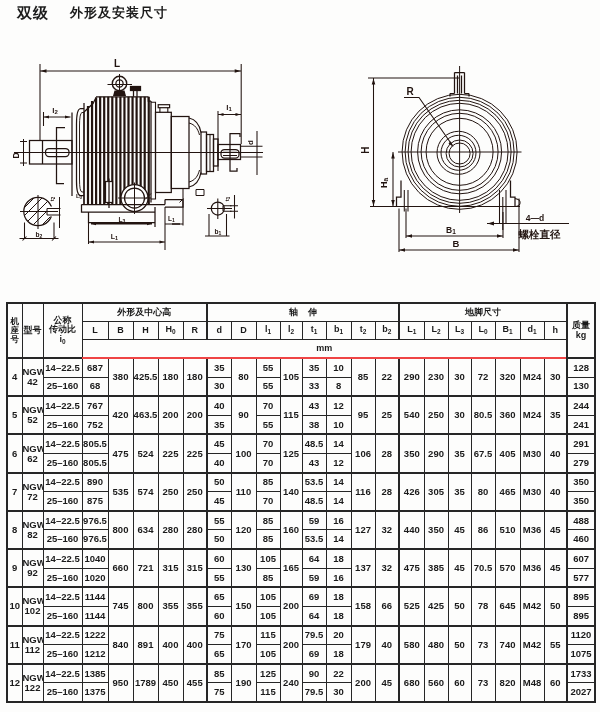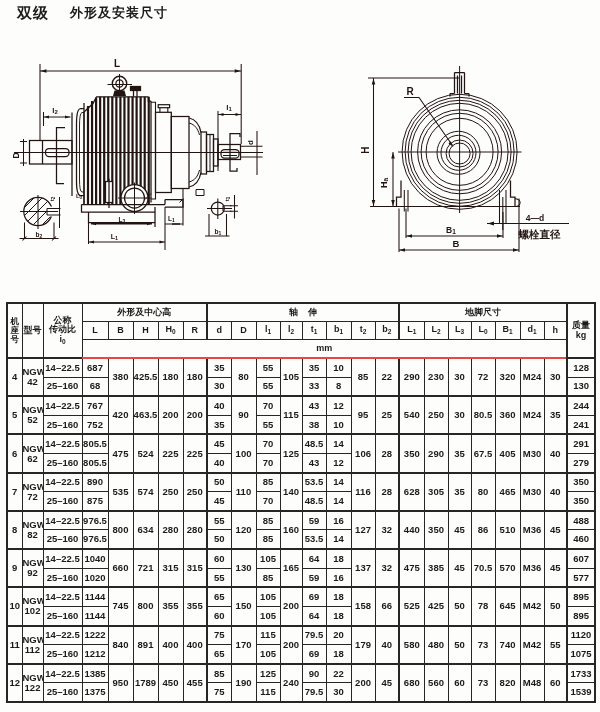--- a/index.html
+++ b/index.html
@@ -439,21 +439,21 @@
         <td rowspan="2">250</td>
         <td rowspan="2">250</td>
 <td class="gl">50</td>
 <td rowspan="2">110</td>
 <td>85</td>
 <td rowspan="2">140</td>
 <td>53.5</td>
         <td>14</td>
 <td rowspan="2">116</td>
         <td rowspan="2">28</td>
-<td rowspan="2" class="gl">628</td>
+<td rowspan="2" class="gl">426</td>
 <td rowspan="2">305</td>
 <td rowspan="2">35</td>
 <td rowspan="2">80</td>
 <td rowspan="2">465</td>
 <td rowspan="2">M30</td>
 <td rowspan="2">40</td>
 <td class="gl">350</td>
 </tr>
 <tr class="bd">
 <td>25–160</td>
@@ -630,15 +630,15 @@
 <td rowspan="2">60</td>
 <td class="gl">1733</td>
 </tr>
 <tr class="bd">
 <td>25–160</td>
         <td>1375</td>
 <td class="gl">75</td>
 <td>115</td>
 <td>79.5</td>
         <td>30</td>
-<td class="gl">1539</td>
+<td class="gl">2027</td>
 </tr>
 </tbody>
   </table>
 </body></html>

